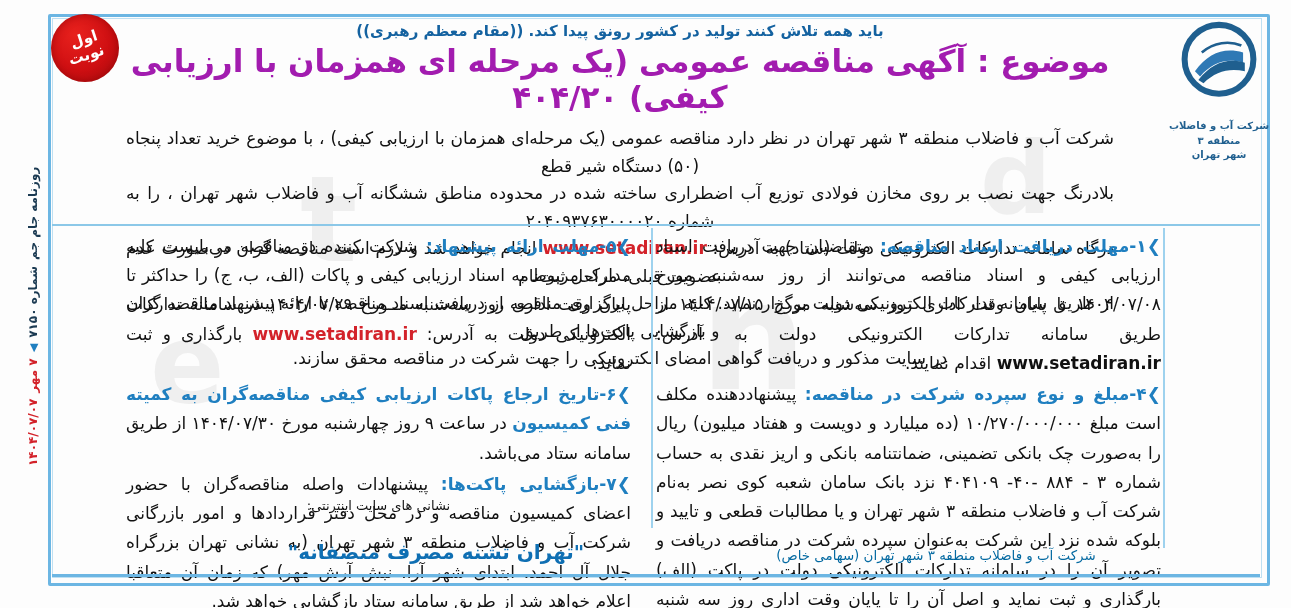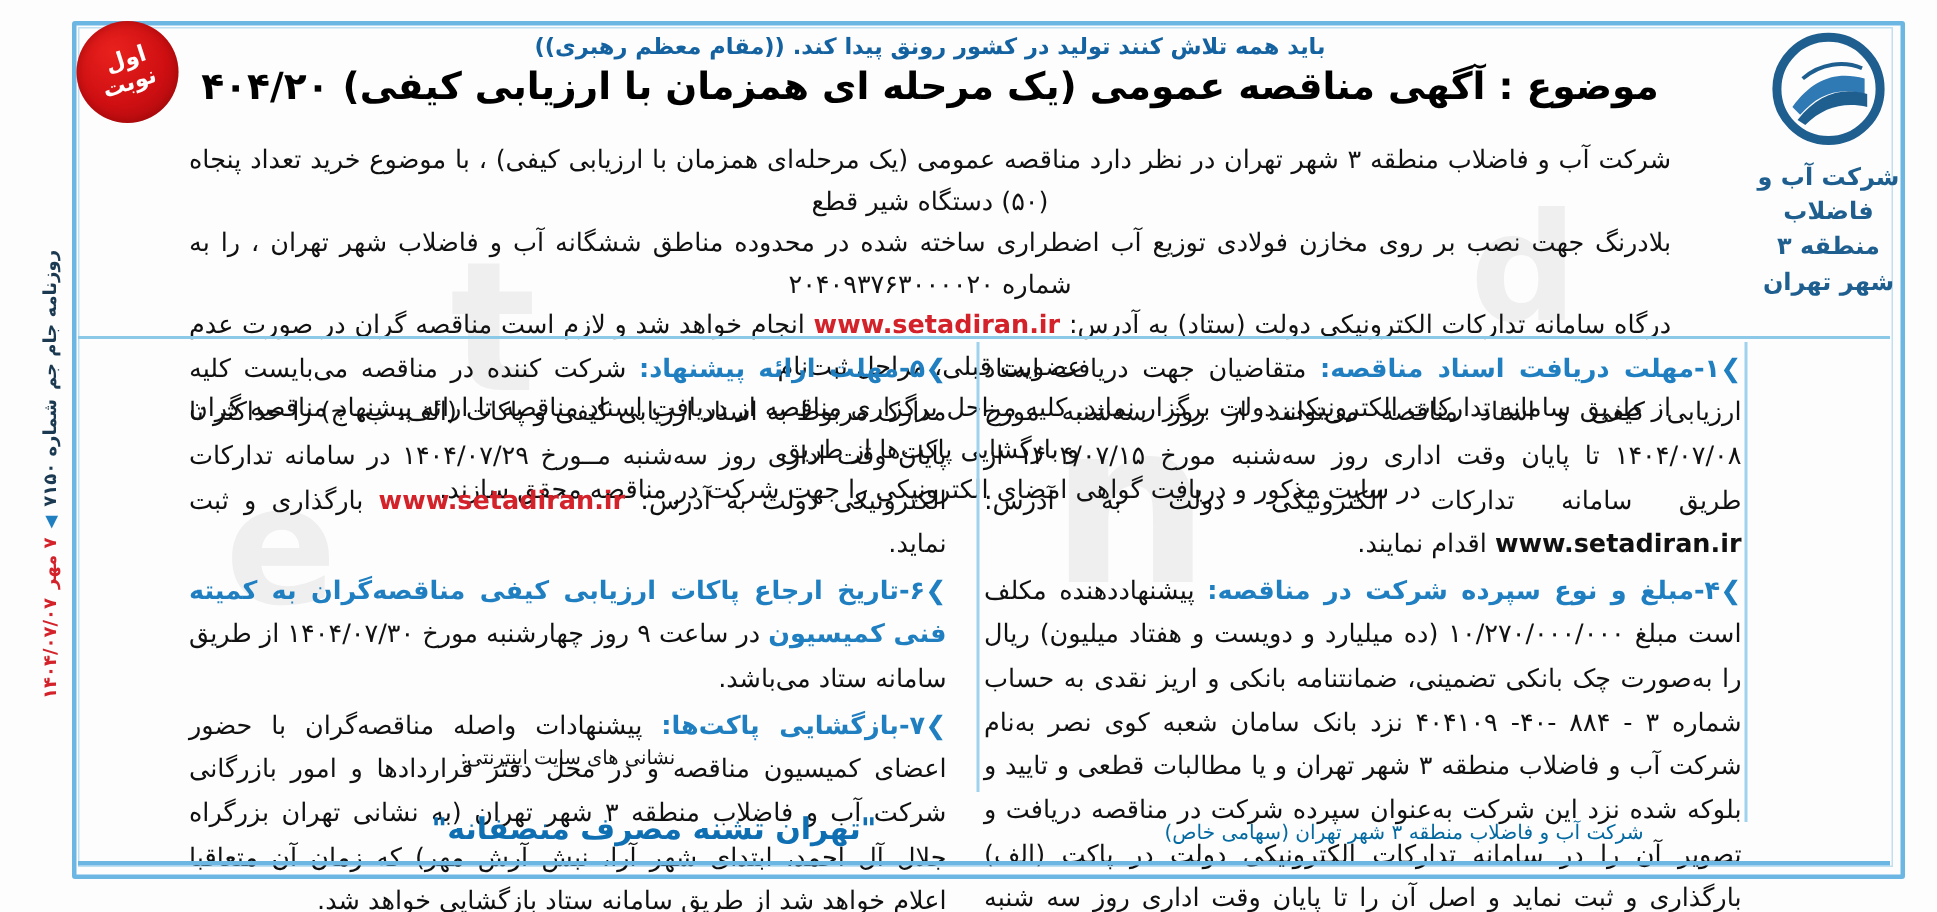--- a/index.html
+++ b/index.html
@@ -36,22 +36,22 @@
   }
   .bottom-divider{
     position:absolute;left:52px;top:574px;width:1208px;height:0;
     border-top:3px solid #6cb6e3;
   }
 
   
   .logo-block{position:absolute;right:12px;top:18px;width:120px;text-align:center;}
   .logo-mark{width:86px;height:86px;margin:0 auto;position:relative;}
   .logo-text{
-    color:#1f5f8f;font-weight:bold;font-size:16px;line-height:1.45;
-    margin-top:2px;letter-spacing:-0.2px;
+    color:#1f5f8f;font-weight:bold;font-size:10px;line-height:1.45;
+    margin-top:15px;letter-spacing:-0.2px;
   }
   
   .stamp{
     position:absolute;left:43px;top:14px;width:76px;height:76px;
   }
   .stamp-circle{
     width:68px;height:68px;border-radius:50%;
     background:radial-gradient(circle at 36% 30%,#e8211d 0%,#cf0f12 55%,#a80b0e 100%);
     display:flex;align-items:center;justify-content:center;
     color:#ffffff;font-weight:bold;font-size:15px;line-height:1.05;
@@ -62,22 +62,22 @@
 
   
   .header-wrap{
     position:absolute;left:120px;top:22px;width:1000px;text-align:center;
   }
   .kicker{
     color:#1462a0;font-weight:bold;font-size:15px;letter-spacing:-.2px;
     margin:0 0 3px 0;
   }
   .main-title{
-    color:#000000;font-weight:bold;font-size:25px;letter-spacing:-.3px;
-    margin:0 0 22px 0;
+    color:#a21caf;font-weight:bold;font-size:31px;letter-spacing:-.3px;
+    margin:0 0 10px 0;
   }
   .intro{
     color:#111;font-size:17px;line-height:1.62;text-align:justify;
     text-align-last:center;margin:0;padding:0 6px;
   }
   .intro p{margin:0;}
   .lnk-red{color:#d3222a;font-weight:bold;direction:ltr;unicode-bidi:embed;}
   .intro .ltr{direction:ltr;unicode-bidi:embed;display:inline-block;}
 
   

